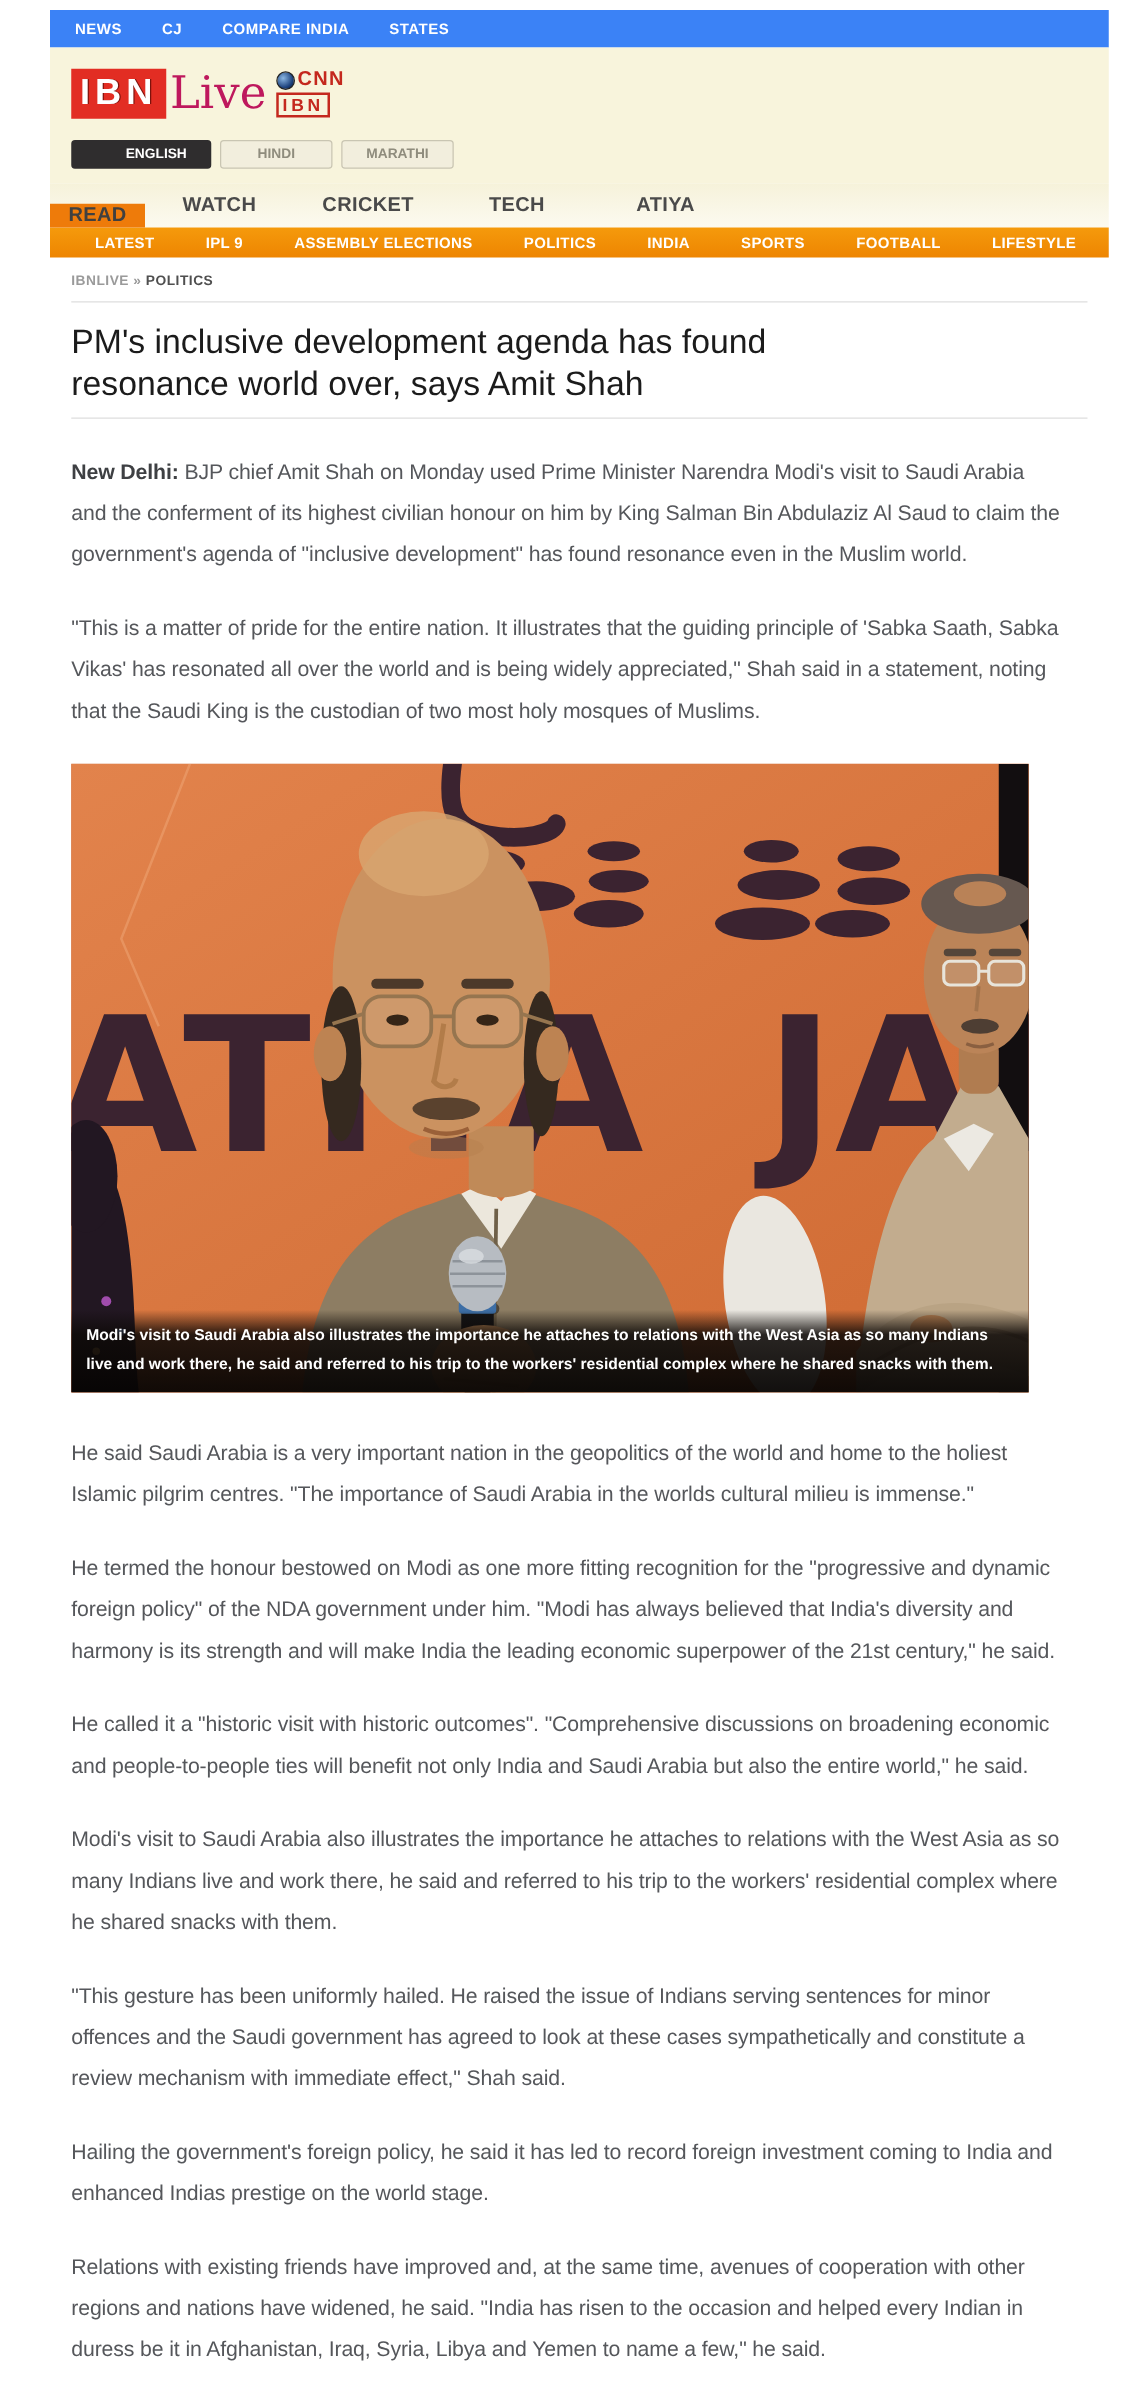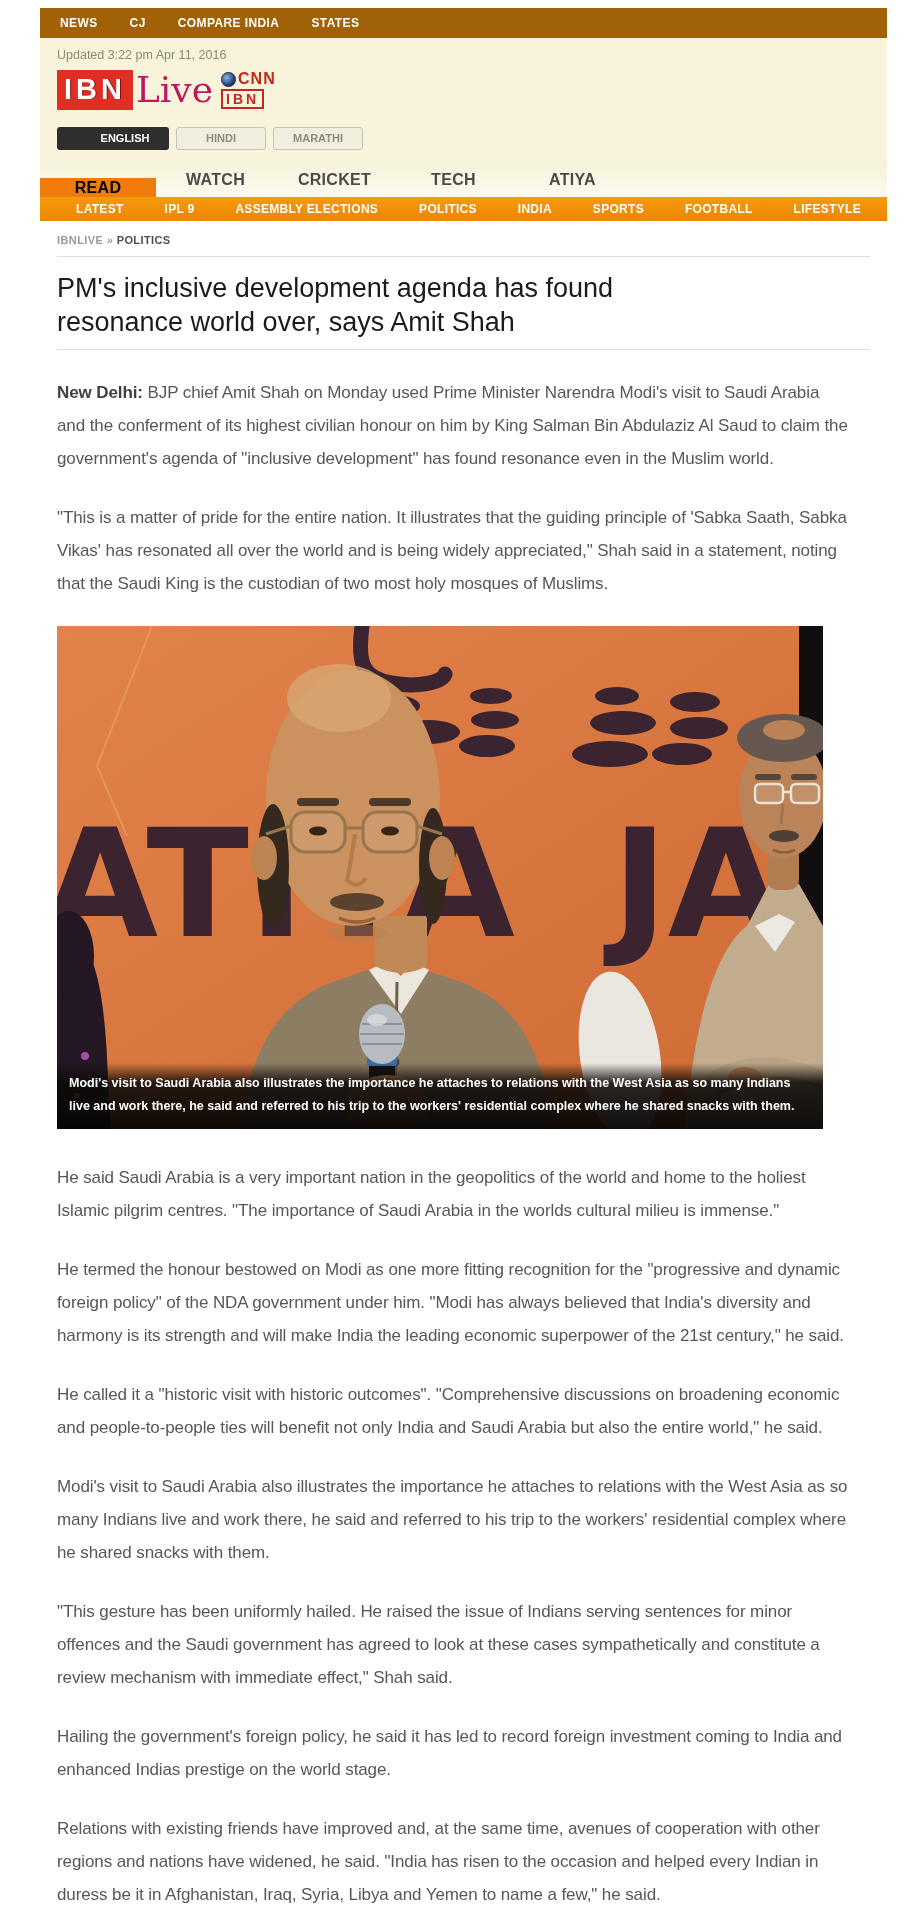--- a/index.html
+++ b/index.html
@@ -2,21 +2,21 @@
 <html><head>
 <meta charset="utf-8">
 <style>
   html,body { margin:0; padding:0; background:#ffffff; }
   body { font-family:"Liberation Sans", sans-serif; width:913px; min-height:1910px; }
   a { text-decoration:none; cursor:pointer; }
 
   .container { width:847px; margin:8px 0 0 40px; }
 
   
-  .topbar { height:30px; background:#a16207; display:flex; align-items:center; padding-left:4px; }
+  .topbar { height:30px; background:#3b82f6; display:flex; align-items:center; padding-left:4px; }
   .topbar a { color:#fff; font-size:12px; font-weight:bold; letter-spacing:.4px; padding:0 16px; }
 
   
   .header { background:#f8f4dc; padding:10px 17px 12px; }
   .updated { font-size:12.5px; color:#8b8676; height:15px; }
   .logo-row { display:flex; align-items:flex-start; gap:8px; margin-top:7px; height:46px; }
   .ibnlive-logo { display:flex; align-items:center; }
   .ibn-box { background:#e22d23; color:#fff; font-weight:bold; font-size:29px; line-height:1;
              padding:5px 7px 6px; letter-spacing:4px; text-shadow:1px 0 0 #7d120c; }
   .live-text { font-family:"DejaVu Serif", serif; font-size:36px; color:#be185d; margin-left:3px; line-height:1; }
@@ -29,21 +29,21 @@
                  padding:1px 3px; margin-top:2px; letter-spacing:3px; width:max-content; }
   .lang-tabs { margin-top:11px; display:flex; gap:7px; }
   .lang { font-size:11px; font-weight:bold; padding:5px 0 6px; width:88px; text-align:center; border-radius:3px; }
   .lang.active { background:#2f2d2e; color:#ffffff;padding-left:24px; }
   .lang.inactive { background:#f2eedd; color:#8f8c7d; border:1px solid #c9c5b2; padding:4px 0 5px; }
 
   
   .mainnav { height:35px; background:linear-gradient(#f6f2da,#fcfaf0); display:flex; }
   .nav-item { display:flex; align-items:center; justify-content:center; font-weight:bold; font-size:16px;
               color:#4a4a4a; width:119px; letter-spacing:.3px; }
-  .nav-item.active { background:#ee7b0a; color:#000000; width:116px;margin-top:16px; }
+  .nav-item.active { background:#ee7b0a; color:#404040; width:76px;margin-top:16px; }
 
   
   .subnav { height:24px; background:linear-gradient(#f59a0c,#ee8501); display:flex; align-items:center;
             justify-content:space-between; padding:0 26px 0 36px; }
   .subnav a { color:#fff; font-size:12px; font-weight:bold; letter-spacing:.3px; }
 
   
   main { background:#fff; padding:0 17px; }
   .breadcrumb { margin-top:13px; font-size:11px; font-weight:bold; color:#9a9a9a; letter-spacing:.4px; }
   .breadcrumb .section { color:#4f4f4f; }
@@ -68,21 +68,20 @@
 <div class="container">
 
   <div class="topbar">
     <a>NEWS</a>
     <a>CJ</a>
     <a>COMPARE INDIA</a>
     <a>STATES</a>
   </div>
 
   <div class="header">
-    <div class="updated">Updated 3:22 pm Apr 11, 2016</div>
     <div class="logo-row">
       <a class="ibnlive-logo">
         <span class="ibn-box">IBN</span>
         <span class="live-text">Live</span>
       </a>
       <a class="cnnibn-logo">
         <span class="cnn-row">
           <span class="globe"></span>
           <span class="cnn-text">CNN</span>
         </span>

